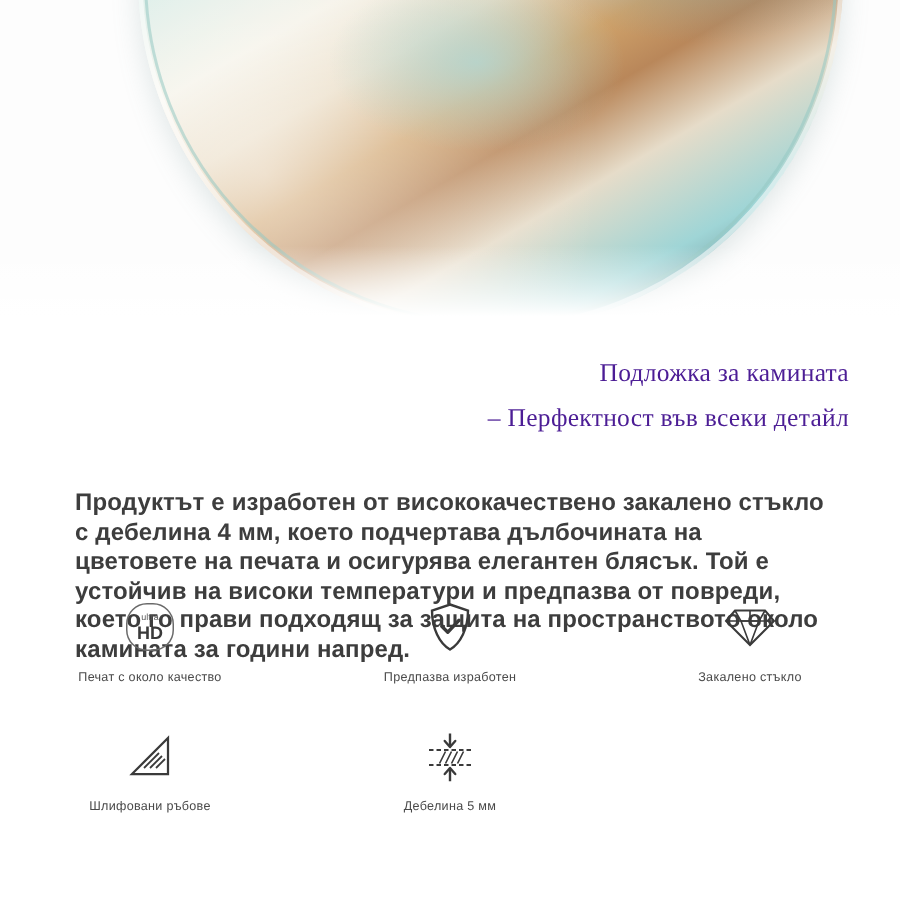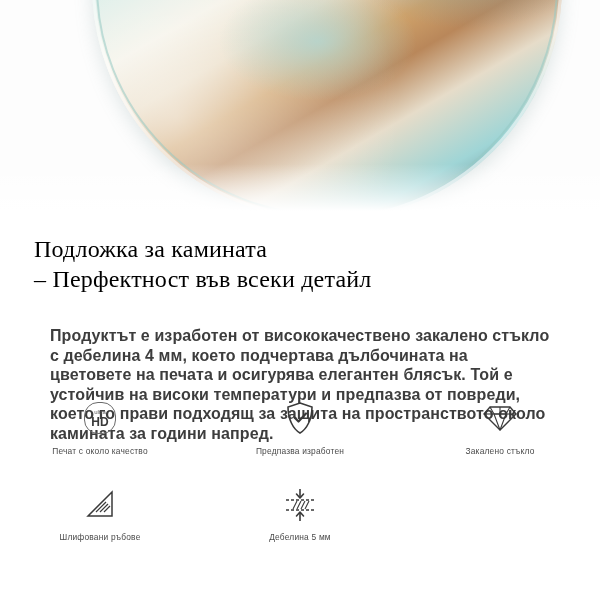--- a/index.html
+++ b/index.html
@@ -111,25 +111,26 @@
   .content {
     position: absolute;
     left: 0;
     top: 224px;
     width: 600px;
   }
   .headline {
     margin: 0;
     padding: 10px 34px 0 34px;
     font-family: "Liberation Serif", serif;
-    font-size: 24px;
+    font-size: 17px;
     line-height: 30px;
     font-weight: 400;
-    color: #000000;
+    color: #4c1d95;
     letter-spacing: 0.2px;
+    text-align: right;
   }
   .headline .line2 {
     display: block;
   }
   .body-copy {
     margin: 16px;
     padding: 16px 34px 0 34px;
     font-size: 16px;
     line-height: 19.5px;
     color: #3d3d3d;

